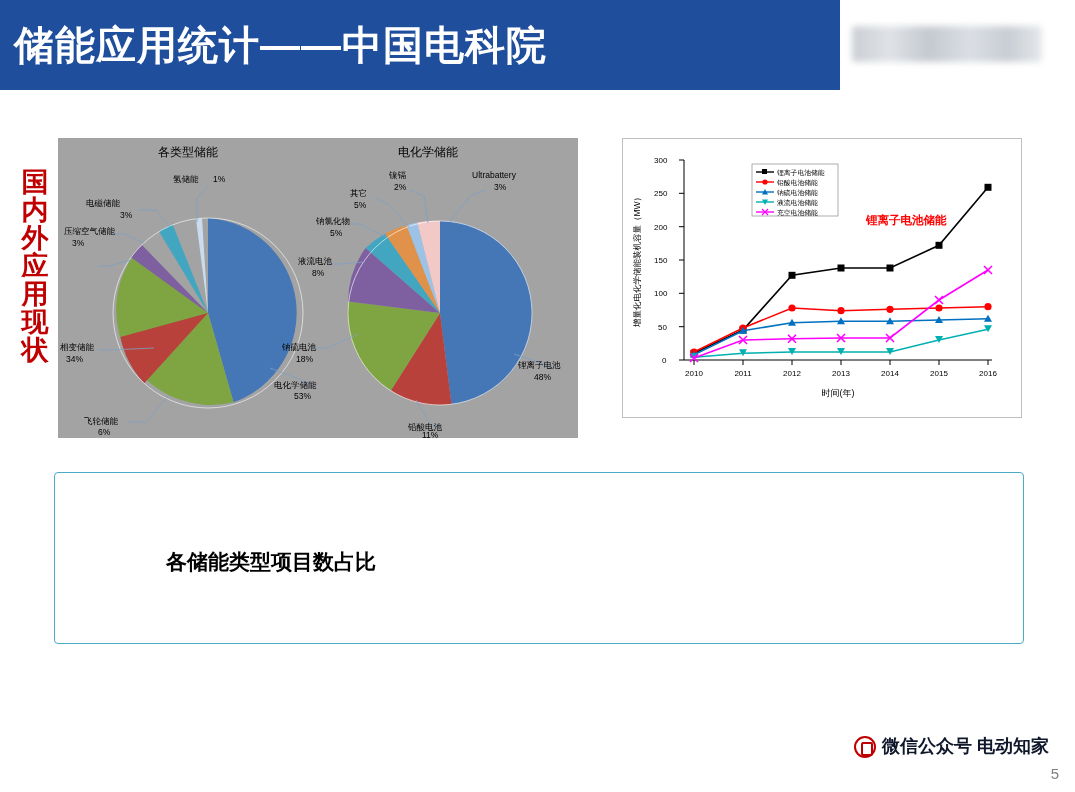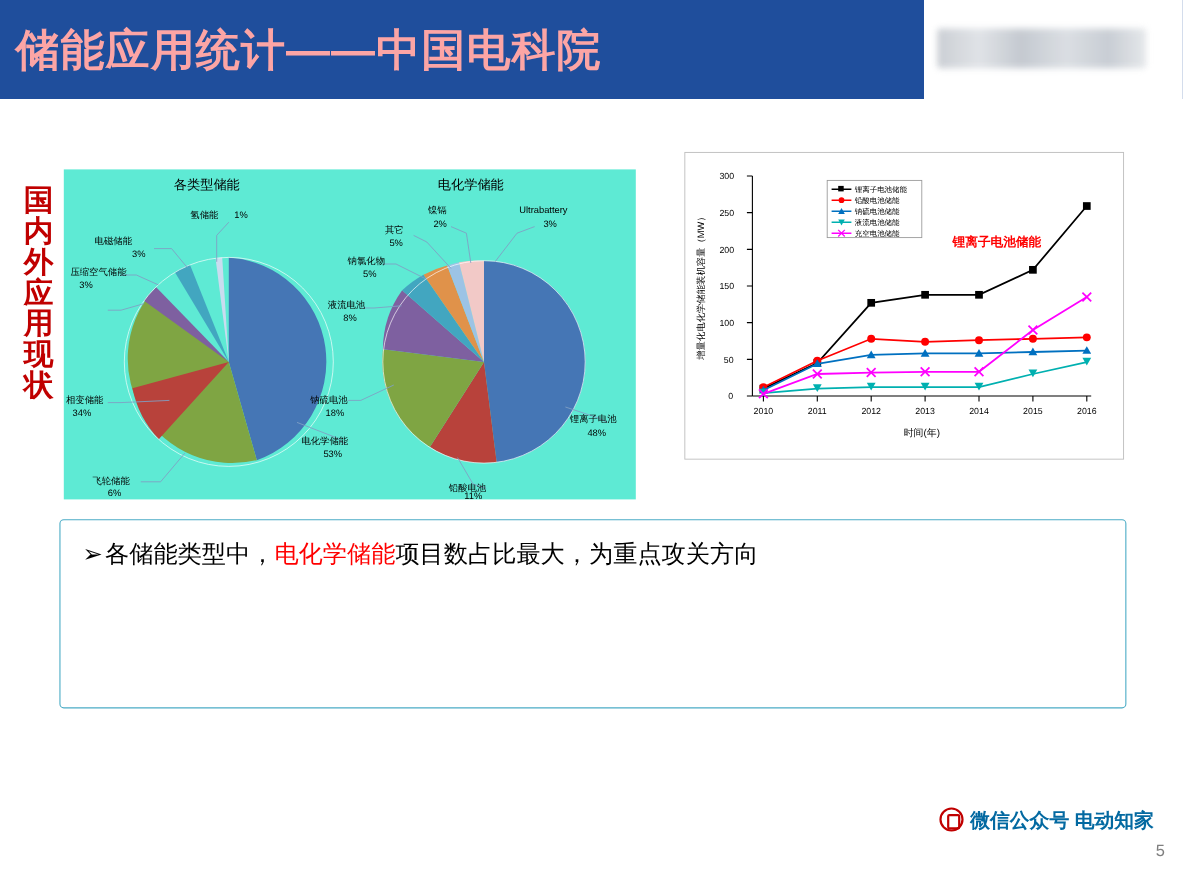--- a/index.html
+++ b/index.html
@@ -14,21 +14,21 @@
   
   .titlebar {
     position: absolute; left: 0; top: 0; width: 1075px; height: 90px;
     background: #1F4E9C;
   }
   .titlebar-inner {
     position: absolute; left: 0; top: 0; width: 840px; height: 90px;
     display: flex; align-items: center;
   }
   .title-text {
-    color: #fca5a5;
+    color: #ffffff;
     font-size: 40px;
     font-weight: bold;
     letter-spacing: 1px;
     padding-left: 14px;
     white-space: nowrap;
   }
   .logo-box {
     position: absolute; right: 0; top: 0; width: 235px; height: 90px;
     background: #ffffff;
   }
@@ -46,22 +46,21 @@
     line-height: 1.04;
     text-align: center;
   }
   .side-label span { display: block; }
 
   
   .charts-row { position: absolute; left: 58px; top: 128px; width: 1000px; height: 330px; }
 
   .pie-panel {
     position: absolute; left: 0; top: 10px; width: 520px; height: 300px;
-    background: #5eead4;
-    margin-top: 16px;
+    background: #a3a3a3;
   }
   .line-panel {
     position: absolute; left: 564px; top: 10px; width: 400px; height: 280px;
     background: #ffffff;
   }
   .caption {
     position: absolute; font-size: 21px; color: #000; font-weight: bold;
     white-space: nowrap;
   }
   .caption.left { left: 108px; top: 420px; }
@@ -77,22 +76,22 @@
   .bullet {
     font-size: 22px; color: #000; line-height: 1.5;
     margin: 0 0 6px 0;
   }
   .bullet .arrow { color: #000; margin-right: 2px; }
   .hl { color: #FF0000; }
 
   
   .wm {
     position: absolute; right: 26px; bottom: 34px;
-    display: flex; align-items: flex-start; gap: 6px;
-    color: #0369a1; font-size: 18px; font-weight: bold;
+    display: flex; align-items: flex-end; gap: 6px;
+    color: #0f172a; font-size: 18px; font-weight: bold;
   }
   .wm-circle {
     width: 22px; height: 22px; border-radius: 50%;
     border: 2px solid #C00000;
     position: relative;
   }
   .wm-circle:after {
     content: ""; position: absolute; left: 5px; top: 4px;
     width: 8px; height: 10px; border: 2px solid #C00000; border-radius: 2px;
   }
@@ -346,25 +345,23 @@
           <line x1="134" y1="74" x2="152" y2="74" stroke="#FF00FF" stroke-width="1.4"></line>
           <path d="M140,71 L146,77 M146,71 L140,77" stroke="#FF00FF" stroke-width="1.2"></path>
           <text x="155" y="76.5">充空电池储能</text>
         </g>
       </g>
 
       <text x="244" y="86" font-size="11.5" font-weight="bold" fill="#FF0000">锂离子电池储能</text>
     </svg>
   </div>
 
+  <div class="caption left">各储能类型项目数占比</div>
 </div>
 
 <div class="bullet-box">
-  <p class="bullet">
-    <span class="arrow">➢</span><span>各储能类型中，</span><span class="hl">电化学储能</span><span>项目数占比最大，为重点攻关方向</span>
-  </p>
 </div>
 
 <div class="wm">
   <span class="wm-circle"></span>
   <span>微信公众号 电动知家</span>
 </div>
 <div class="page-num">5</div>
 
 </body></html>

